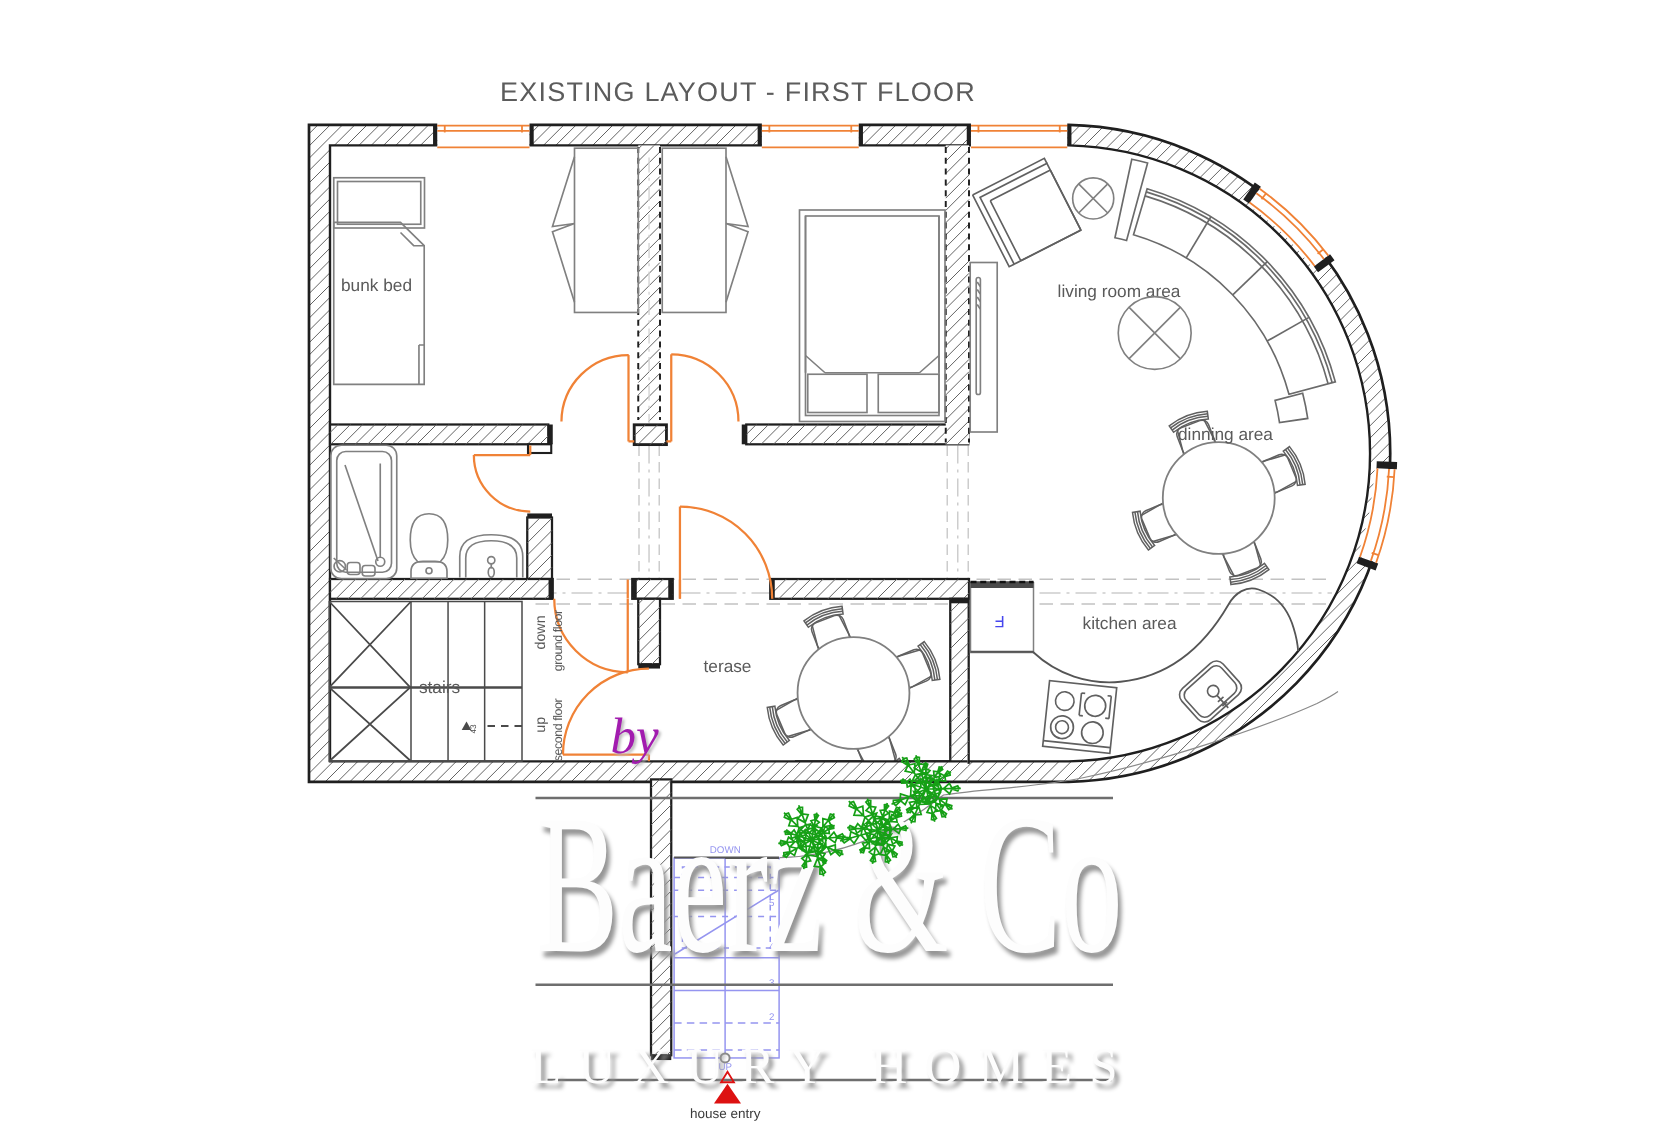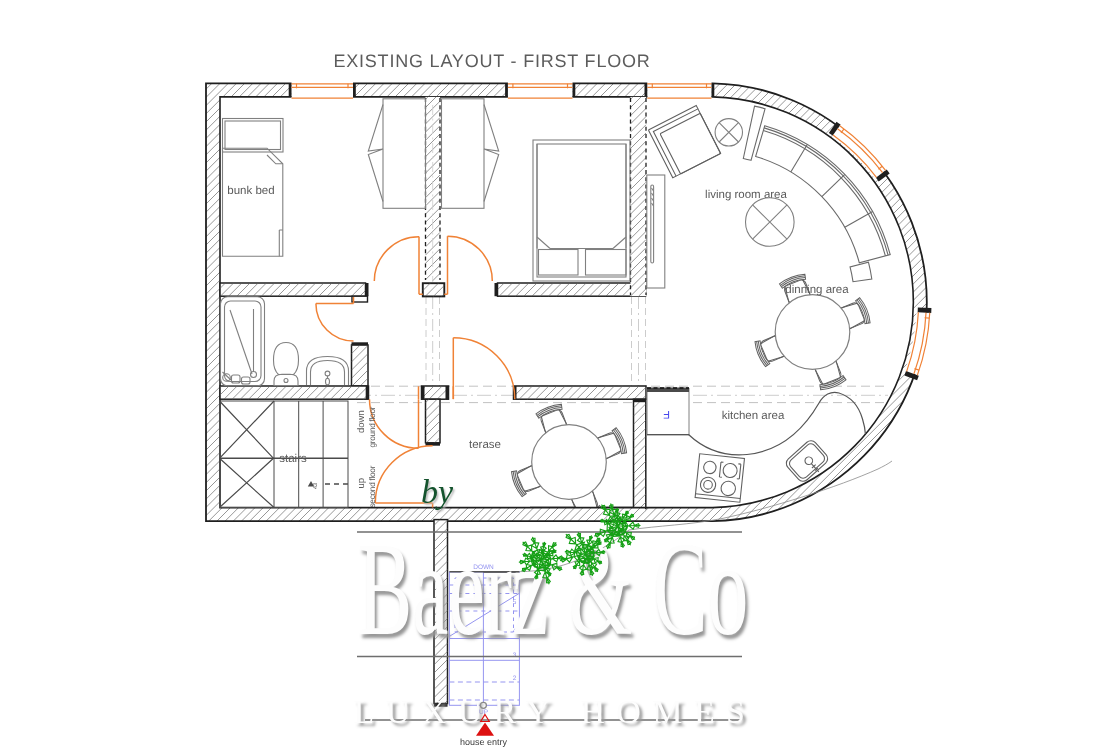--- a/index.html
+++ b/index.html
@@ -423,21 +423,21 @@
 <text x="514.5" y="604">5</text>
         <text x="514.5" y="633">4</text>
         <text x="514.5" y="657">3</text>
         <text x="514.5" y="680">2</text>
 </g>
 <path d="M483.4,572 H519.4" stroke="#555" stroke-width="1.4"></path>
 <path d="M449.4,571.7 H519.4" stroke="#555" stroke-width="1.4"></path>
 <circle cx="483.4" cy="705.3" r="3" fill="#fff" stroke="#888" stroke-width="1.3"></circle>
 </svg>
 
-<div style="position:absolute;left:407px;top:473px;width:60px;text-align:center;font:italic 34px 'Liberation Serif',serif;color:#14532d;text-shadow:1.5px 1.5px 2px #bbb;z-index:2;">by</div>
+<div style="position:absolute;left:407px;top:473px;width:60px;font:italic 34px 'Liberation Serif',serif;color:#a21caf;text-shadow:1.5px 1.5px 2px #bbb;z-index:2;">by</div>
 
 <svg width="1105" height="756" viewBox="0 0 1105 756" style="position:absolute;left:0;top:0;z-index:2;">
 <g stroke="#6e6e6e" stroke-width="1.6" fill="none">
 <path d="M357,532 H742"></path>
 <path d="M357,656.5 H742"></path>
 <path d="M365,720 H741"></path>
 </g>
 </svg>
 
 <div style="position:absolute;left:203px;top:523px;width:700px;text-align:center;transform:scaleX(0.615);font:133px 'Liberation Serif',serif;color:#fdfdfd;text-shadow:4px 4px 4px #969696;white-space:nowrap;line-height:1;z-index:2;">Baerz &amp; Co</div>

